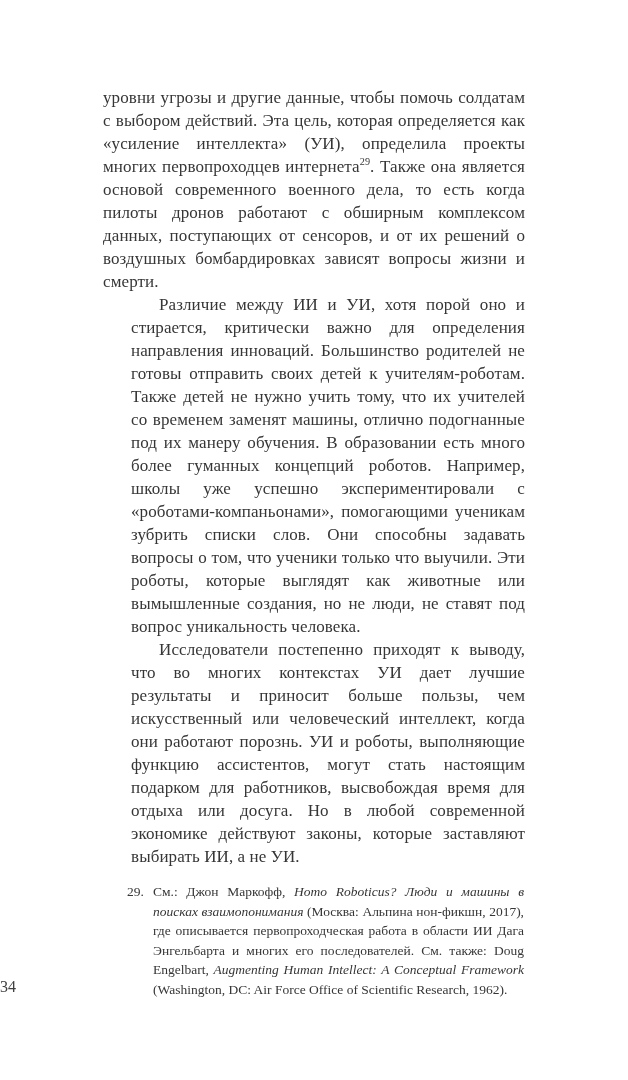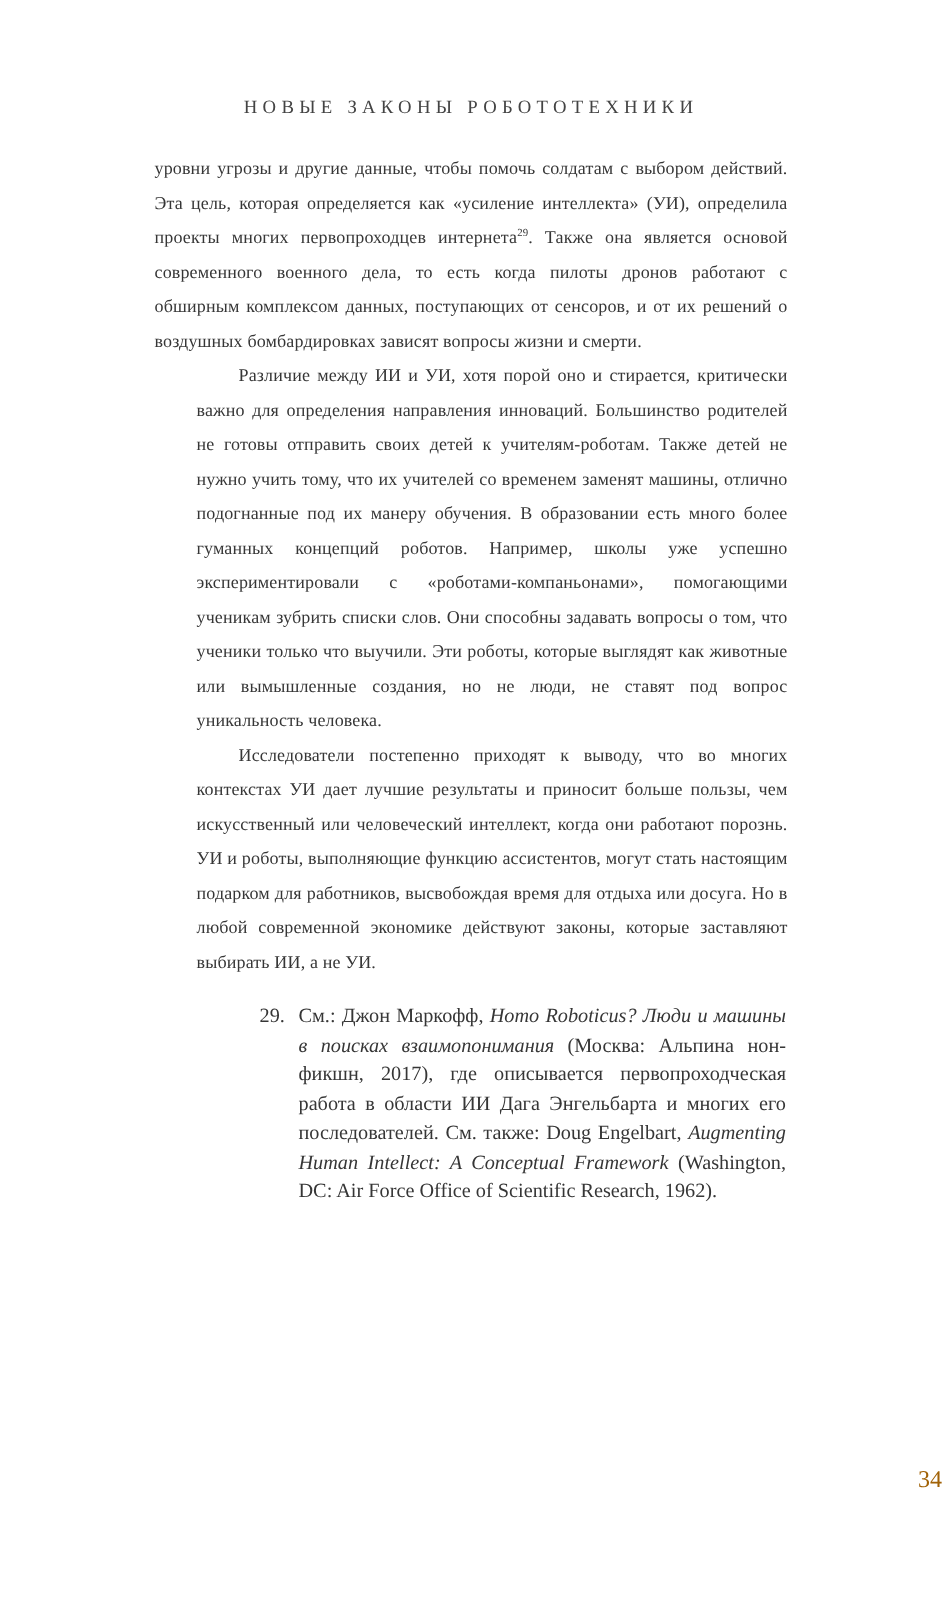--- a/index.html
+++ b/index.html
@@ -21,21 +21,21 @@
   .running-head {
     text-align: center;
     font-size: 12.5px;
     letter-spacing: 3.5px;
     color: #444444;
     font-weight: 400;
   }
   .body-text {
     margin: 22px auto 0 auto;
     width: 422px;
-    font-size: 12px;
+    font-size: 17px;
     line-height: 23px;
     text-align: justify;
     hyphens: auto;
     -webkit-hyphens: auto;
     letter-spacing: 0.1px;
   }
   .body-text p {
     margin: 0;
     padding: 0;
   }
@@ -54,43 +54,41 @@
     width: 397px;
     font-size: 13.5px;
     line-height: 19.5px;
     text-align: justify;
     hyphens: auto;
     -webkit-hyphens: auto;
   }
   .footnote {
     position: relative;
     padding-left: 26px;
-    margin-left: 46px;
   }
   .fn-marker {
     position: absolute;
     left: 0;
     top: 0;
   }
   .page-number {
     position: absolute;
     top: 978px;
     left: 0;
     right: 0;
-    text-align: right;
+    text-align: left;
     font-size: 16px;
-    color: #a16207;
+    color: #404040;
   }
 </style>
 </head>
 <body>
 
 <div class="page">
 
-  <div class="running-head">НОВЫЕ ЗАКОНЫ РОБОТОТЕХНИКИ</div>
 
   <div class="body-text">
       <p><span>уровни угрозы и другие данные, чтобы помочь солдатам с выбором действий. Эта цель, которая определяется как «усиление интеллекта» (УИ), определила проекты многих первопроходцев интернета</span><sup>29</sup><span>. Также она является основой современного военного дела, то есть когда пилоты дронов работают с обширным комплексом данных, поступающих от сенсоров, и от их решений о воздушных бомбардировках зависят вопросы жизни и смерти.</span></p>
       <p class="indent"><span>Различие между ИИ и УИ, хотя порой оно и стирается, критически важно для определения направления инноваций. Большинство родителей не готовы отправить своих детей к учителям-роботам. Также детей не нужно учить тому, что их учителей со временем заменят машины, отлично подогнанные под их манеру обучения. В образовании есть много более гуманных концепций роботов. Например, школы уже успешно экспериментировали с «роботами-компаньонами», помогающими ученикам зубрить списки слов. Они способны задавать вопросы о том, что ученики только что выучили. Эти роботы, которые выглядят как животные или вымышленные создания, но не люди, не ставят под вопрос уникальность человека.</span></p>
       <p class="indent"><span>Исследователи постепенно приходят к выводу, что во многих контекстах УИ дает лучшие результаты и приносит больше пользы, чем искусственный или человеческий интеллект, когда они работают порознь. УИ и роботы, выполняющие функцию ассистентов, могут стать настоящим подарком для работников, высвобождая время для отдыха или досуга. Но в любой современной экономике действуют законы, которые заставляют выбирать ИИ, а не УИ.</span></p>
     </div>
 
   <div class="footnotes">
     <div class="footnote">
       <span class="fn-marker">29.</span>

